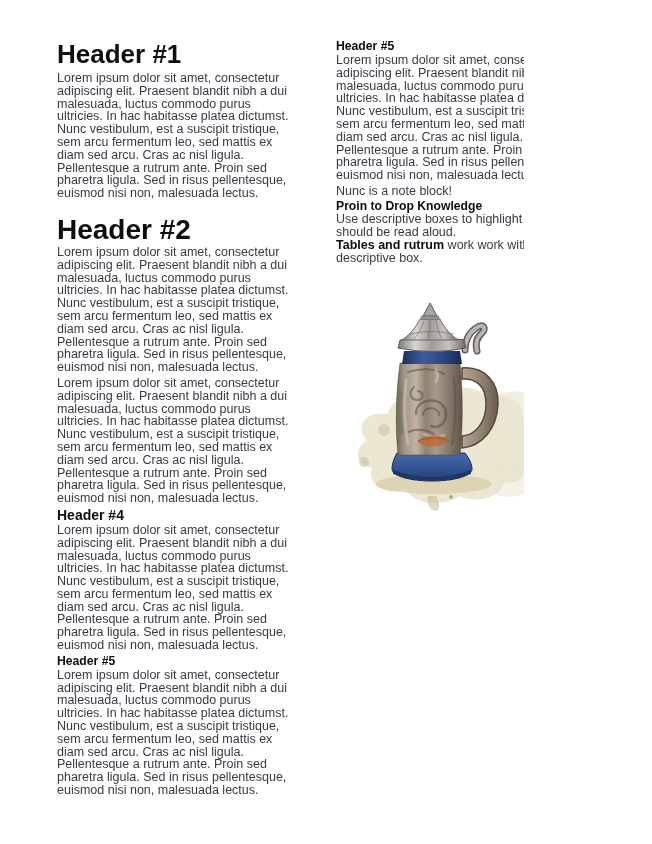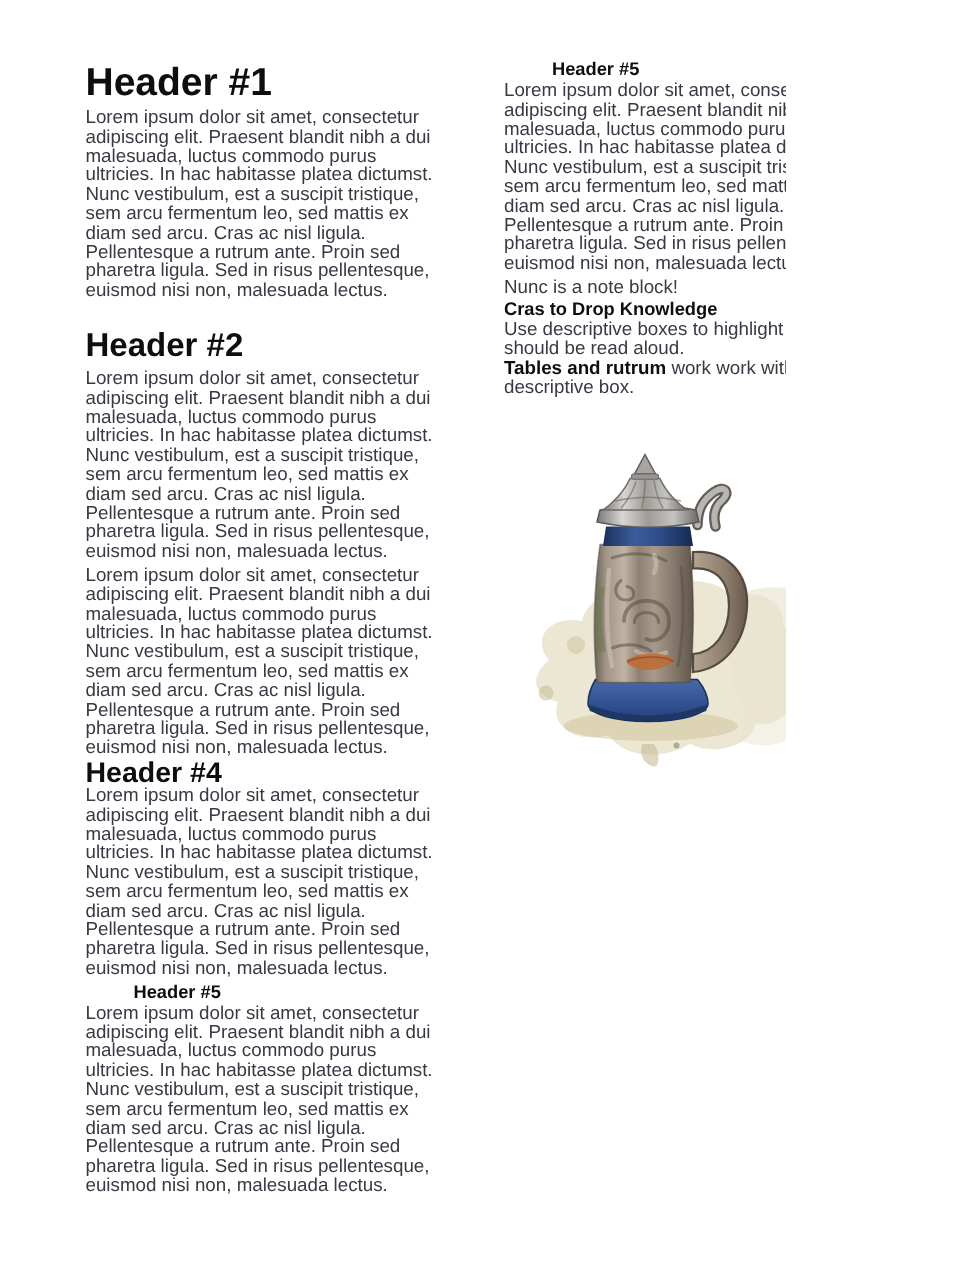--- a/index.html
+++ b/index.html
@@ -12,24 +12,24 @@
     overflow: hidden;
     font-family: "Liberation Sans", "DejaVu Sans", sans-serif;
     color: #3c3744;
   }
   .col { position: absolute; top: 40px; }
   .col-left  { left: 57px;  width: 274px; }
   .col-right { left: 336px; width: 300px; }
 
   h1,h2,h3,h4,h5,h6 { margin:0; color:#0e0e0e; font-weight:700; font-family:"Liberation Sans","DejaVu Sans",sans-serif; }
   h1 { font-size:26px;   line-height:29px; margin-bottom:3px; }
-  h2 { font-size:22px;   line-height:24px; margin-top:18px; margin-bottom:4px; }
+  h2 { font-size:28px;   line-height:24px; margin-top:18px; margin-bottom:4px; }
   h3 { font-size:15px;   line-height:17px; margin-bottom:1px; }
-  h4 { font-size:19px; line-height:15px; margin-bottom:1px; }
-  h5 { font-size:12.2px; line-height:13px; margin-bottom:1px;margin-left:32px; }
+  h4 { font-size:14px; line-height:15px; margin-bottom:1px; }
+  h5 { font-size:12.2px; line-height:13px; margin-bottom:1px; }
   h6 { font-size:12.2px; line-height:13px; margin-top:2px; }
 
   p.body {
     margin:0 0 3px 0;
     font-size:12.5px;
     line-height:12.8px;
     white-space:pre-line;
     color:#3c3744;
   }
   p.tight { margin-bottom:1px; }
@@ -116,21 +116,21 @@
 ultricies. In hac habitasse platea dictumst.
 Nunc vestibulum, est a suscipit tristique,
 sem arcu fermentum leo, sed mattis ex
 diam sed arcu. Cras ac nisl ligula.
 Pellentesque a rutrum ante. Proin sed
 pharetra ligula. Sed in risus pellentesque,
 euismod nisi non, malesuada lectus.</p>
 
     <p class="body tight">Nunc is a note block!</p>
 
-    <h6>Cras to Drop Knowledge</h6>
+    <h6>Proin to Drop Knowledge</h6>
     <p class="body tight">Use descriptive boxes to highlight text that
 should be read aloud.</p>
 
     <p class="body"><span class="bold-lead">Tables and rutrum</span><span> work work within a
 descriptive box.</span></p>
   </div>
 
   <div class="figure-wrap">
     <svg viewBox="0 0 300 232" xmlns="http://www.w3.org/2000/svg">
       <defs>

